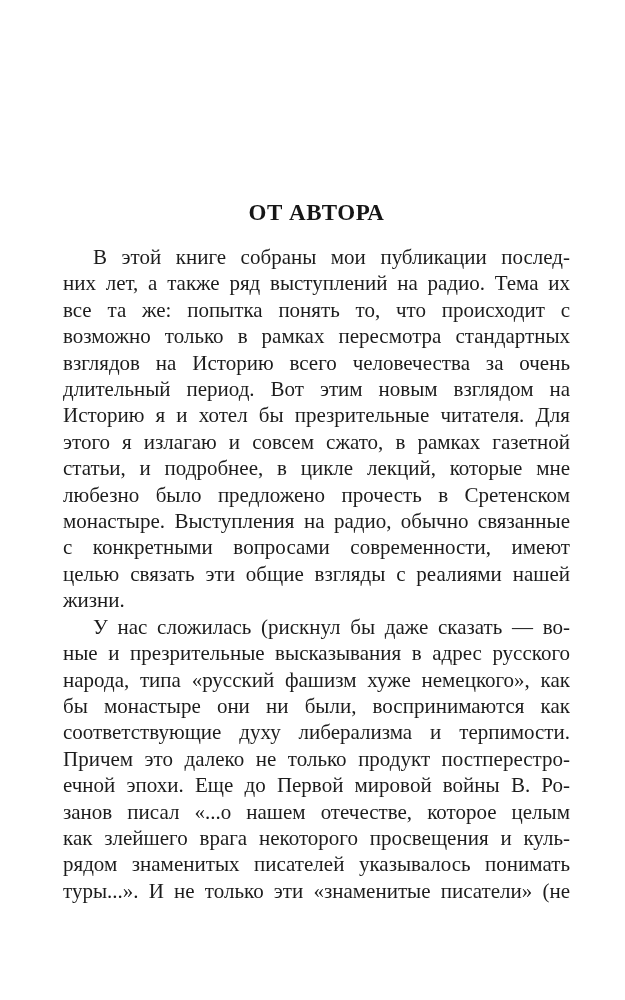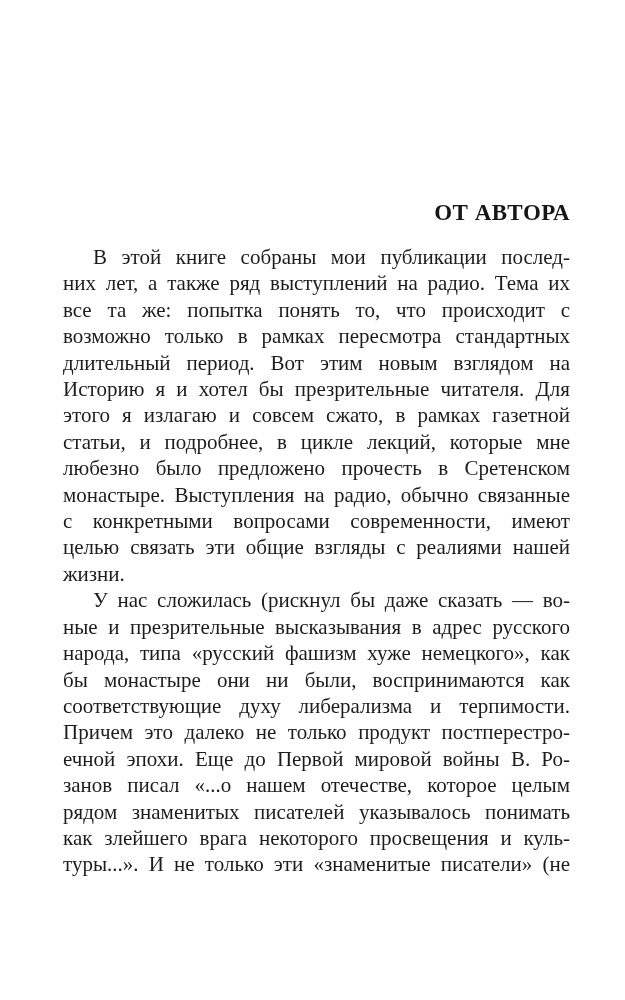--- a/index.html
+++ b/index.html
@@ -17,21 +17,21 @@
     color: #1c1c1c;
   }
   .content {
     position: absolute;
     left: 63px;
     top: 200px;
     width: 507px;
   }
   .heading {
     margin: 0 0 18px 0;
-    text-align: right;
+    text-align: center;
     font-size: 23px;
     font-weight: 700;
     letter-spacing: 0.5px;
     line-height: 26px;
     color: #161616;
   }
   .body-text {
     font-size: 21px;
     line-height: 26.4px;
   }
@@ -53,35 +53,36 @@
 <body>
 
 <div class="page">
   <div class="content">
     <h1 class="heading">ОТ АВТОРА</h1>
     <div class="body-text">
         <div class="line indent">В этой книге собраны мои публикации послед-</div>
         <div class="line">них лет, а также ряд выступлений на радио. Тема их</div>
         <div class="line">все та же: попытка понять то, что происходит с</div>
         <div class="line">возможно только в рамках пересмотра стандартных</div>
+        <div class="line">взглядов на Историю всего человечества за очень</div>
         <div class="line">длительный период. Вот этим новым взглядом на</div>
         <div class="line">Историю я и хотел бы презрительные читателя. Для</div>
         <div class="line">этого я излагаю и совсем сжато, в рамках газетной</div>
         <div class="line">статьи, и подробнее, в цикле лекций, которые мне</div>
         <div class="line">любезно было предложено прочесть в Сретенском</div>
         <div class="line">монастыре. Выступления на радио, обычно связанные</div>
         <div class="line">с конкретными вопросами современности, имеют</div>
         <div class="line">целью связать эти общие взгляды с реалиями нашей</div>
         <div class="line para-end">жизни.</div>
         <div class="line indent">У нас сложилась (рискнул бы даже сказать — во-</div>
         <div class="line">ные и презрительные высказывания в адрес русского</div>
         <div class="line">народа, типа «русский фашизм хуже немецкого», как</div>
         <div class="line">бы монастыре они ни были, воспринимаются как</div>
         <div class="line">соответствующие духу либерализма и терпимости.</div>
         <div class="line">Причем это далеко не только продукт постперестро-</div>
         <div class="line">ечной эпохи. Еще до Первой мировой войны В. Ро-</div>
         <div class="line">занов писал «...о нашем отечестве, которое целым</div>
+        <div class="line">как злейшего врага некоторого просвещения и куль-</div>
         <div class="line">рядом знаменитых писателей указывалось понимать</div>
-        <div class="line">как злейшего врага некоторого просвещения и куль-</div>
         <div class="line">туры...». И не только эти «знаменитые писатели» (не</div>
       </div>
   </div>
 </div>
 
 </body></html>

